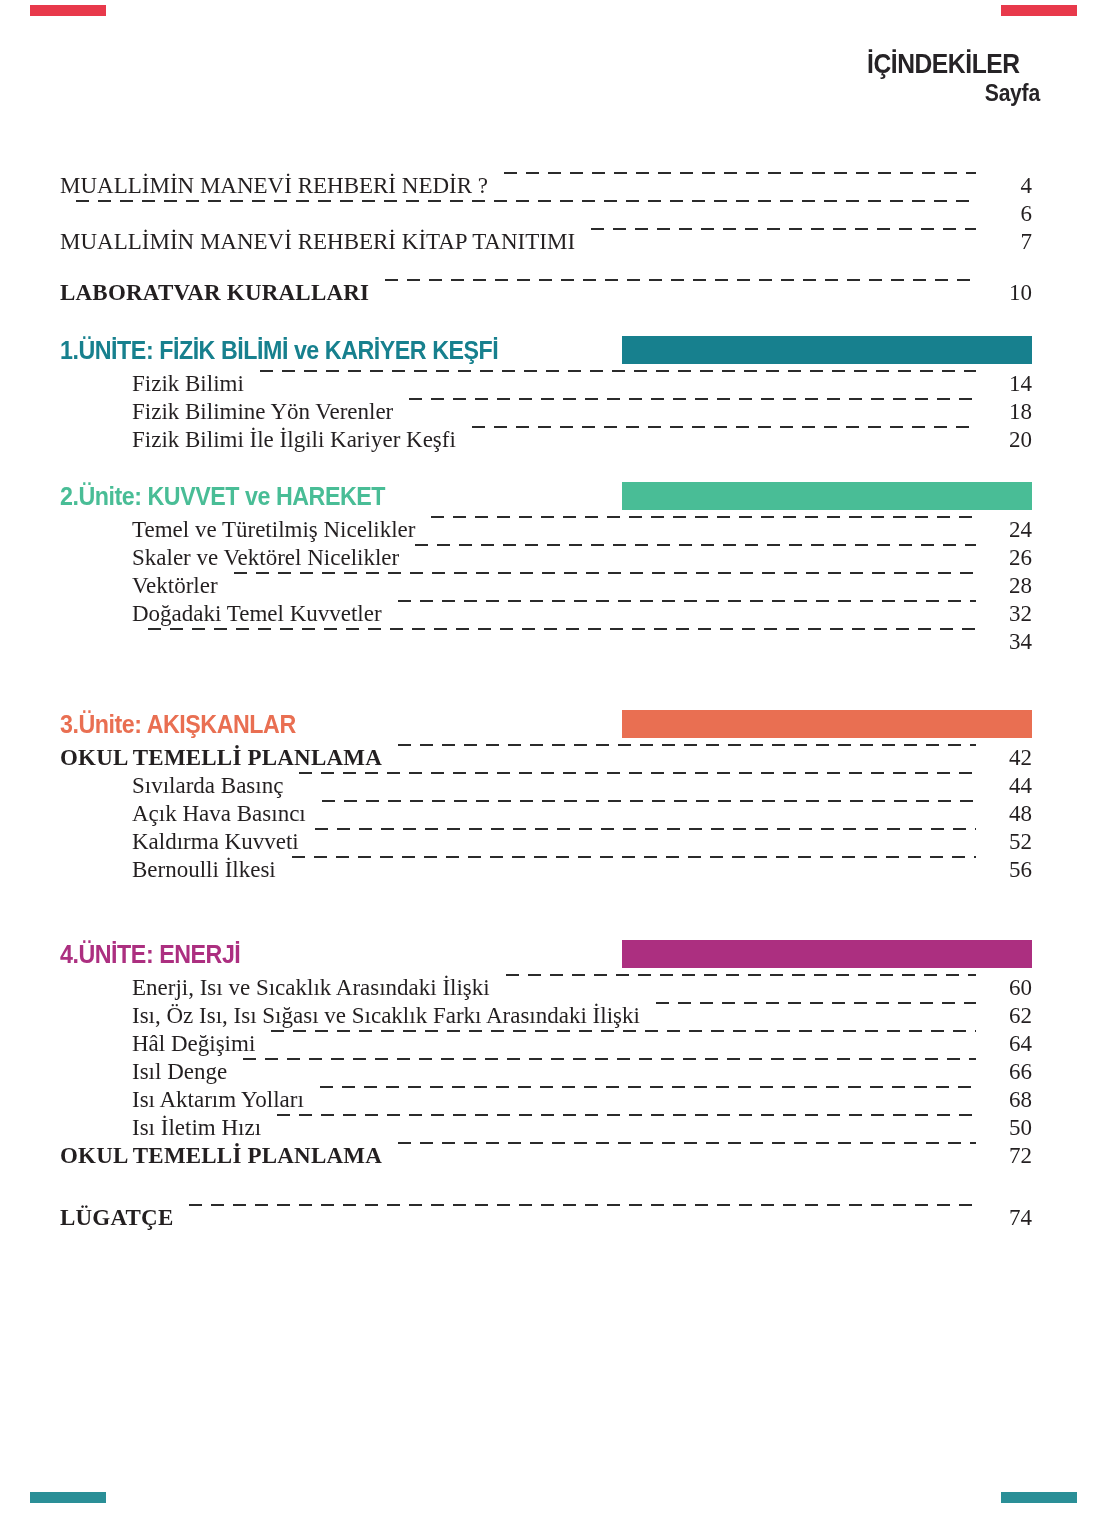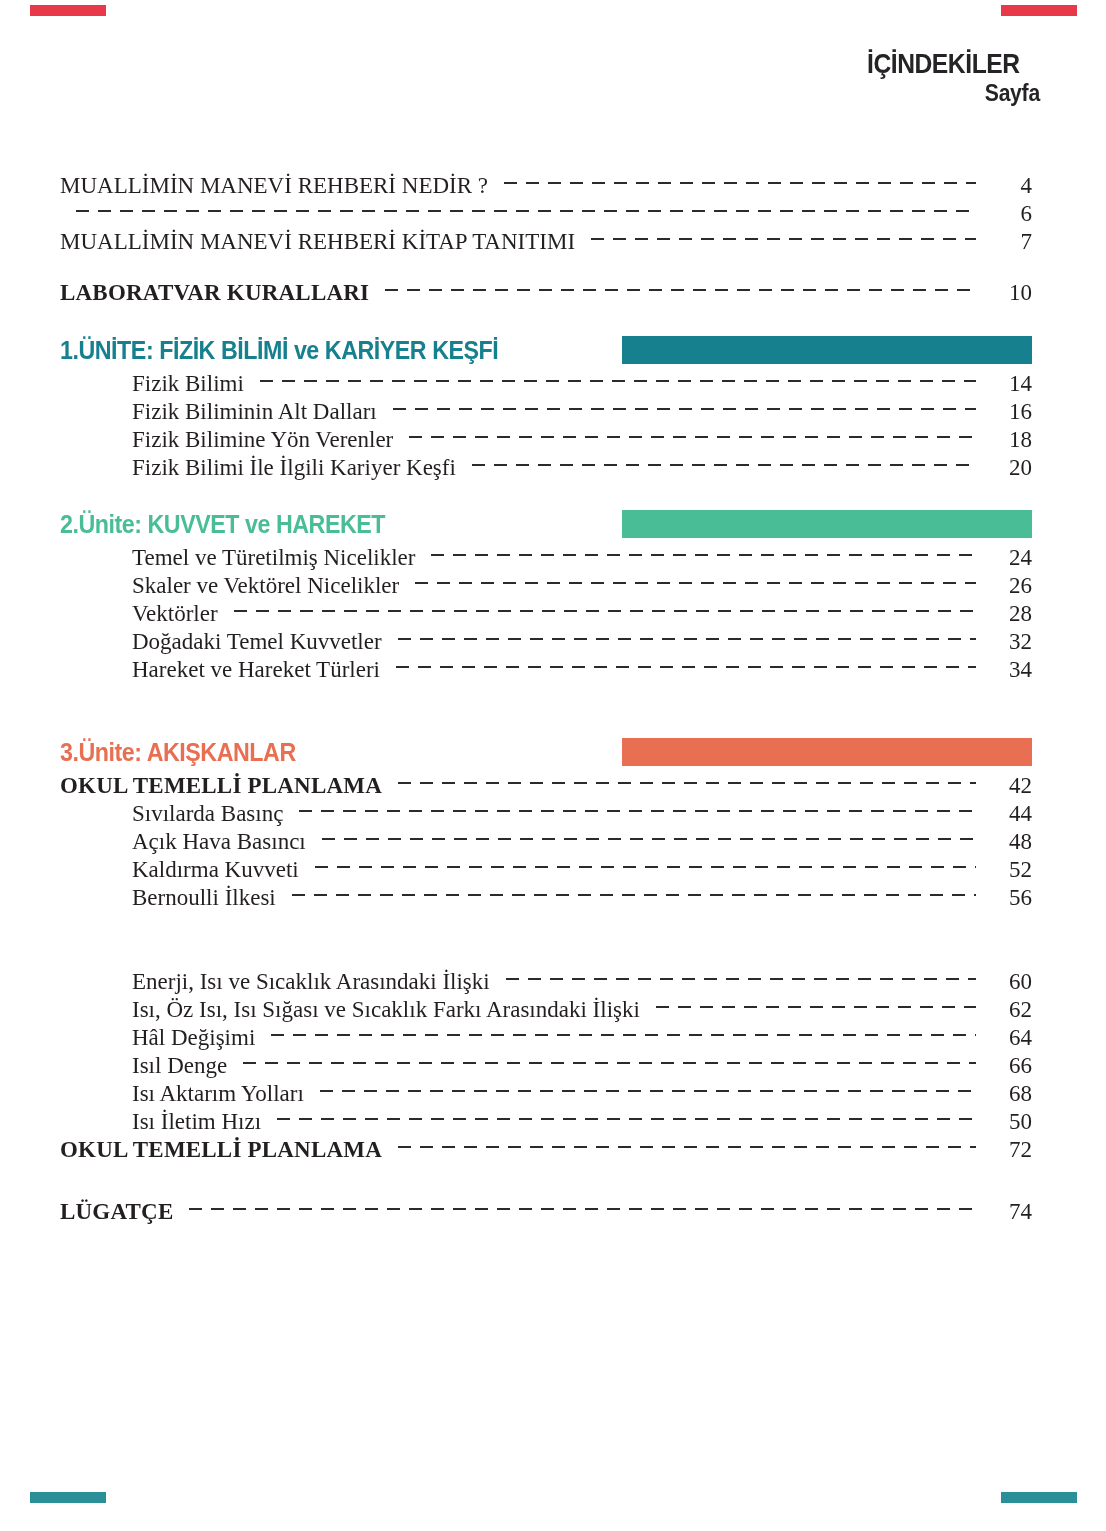--- a/index.html
+++ b/index.html
@@ -31,21 +31,21 @@
   .page-col-label{
     font-family:"Liberation Sans", sans-serif;
     font-weight:700;font-size:23px;letter-spacing:-0.3px;
     color:#262326;
     transform:scaleX(0.92);transform-origin:right bottom;
   }
 
   .content{position:absolute;left:60px;top:172px;width:972px;}
 
   .toc-row{
-    display:flex;align-items:center;
+    display:flex;align-items:flex-start;
     height:28px;
     font-size:23px;line-height:28px;
   }
   .toc-row.indent{padding-left:72px;}
   .toc-row.bold .toc-label{font-weight:700;letter-spacing:0.2px;}
   .toc-label{white-space:nowrap;}
   .toc-leader{
     flex:1;height:2px;min-width:30px;
     margin:0 10px 6px 16px;
     background:repeating-linear-gradient(90deg,#2b2b2b 0 13px,transparent 13px 22px);
@@ -111,25 +111,20 @@
         <div class="unit-head">
           <span class="unit-title" style="color: rgb(23, 128, 142);">1.ÜNİTE: FİZİK BİLİMİ ve KARİYER KEŞFİ</span>
           <div class="unit-bar" style="background: rgb(23, 128, 142);"></div>
         </div>
         <div class="toc-row indent">
           <span class="toc-label">Fizik Bilimi</span>
           <div class="toc-leader"></div>
           <span class="toc-page">14</span>
         </div>
         <div class="toc-row indent">
-          <span class="toc-label">Fizik Biliminin Alt Dalları</span>
-          <div class="toc-leader"></div>
-          <span class="toc-page">16</span>
-        </div>
-        <div class="toc-row indent">
           <span class="toc-label">Fizik Bilimine Yön Verenler</span>
           <div class="toc-leader"></div>
           <span class="toc-page">18</span>
         </div>
         <div class="toc-row indent">
           <span class="toc-label">Fizik Bilimi İle İlgili Kariyer Keşfi</span>
           <div class="toc-leader"></div>
           <span class="toc-page">20</span>
         </div>
       </div>
@@ -152,21 +147,20 @@
           <span class="toc-label">Vektörler</span>
           <div class="toc-leader"></div>
           <span class="toc-page">28</span>
         </div>
         <div class="toc-row indent">
           <span class="toc-label">Doğadaki Temel Kuvvetler</span>
           <div class="toc-leader"></div>
           <span class="toc-page">32</span>
         </div>
         <div class="toc-row indent">
-          <span class="toc-label">Hareket ve Hareket Türleri</span>
           <div class="toc-leader"></div>
           <span class="toc-page">34</span>
         </div>
       </div>
       <div class="section sec4">
         <div class="unit-head">
           <span class="unit-title" style="color: rgb(233, 111, 82);">3.Ünite: AKIŞKANLAR</span>
           <div class="unit-bar" style="background: rgb(233, 111, 82);"></div>
         </div>
         <div class="toc-row bold">
@@ -189,20 +183,24 @@
           <div class="toc-leader"></div>
           <span class="toc-page">52</span>
         </div>
         <div class="toc-row indent">
           <span class="toc-label">Bernoulli İlkesi</span>
           <div class="toc-leader"></div>
           <span class="toc-page">56</span>
         </div>
       </div>
       <div class="section sec5">
+        <div class="unit-head">
+          <span class="unit-title" style="color: rgb(172, 47, 128);">4.ÜNİTE: ENERJİ</span>
+          <div class="unit-bar" style="background: rgb(172, 47, 128);"></div>
+        </div>
         <div class="toc-row indent">
           <span class="toc-label">Enerji, Isı ve Sıcaklık Arasındaki İlişki</span>
           <div class="toc-leader"></div>
           <span class="toc-page">60</span>
         </div>
         <div class="toc-row indent">
           <span class="toc-label">Isı, Öz Isı, Isı Sığası ve Sıcaklık Farkı Arasındaki İlişki</span>
           <div class="toc-leader"></div>
           <span class="toc-page">62</span>
         </div>

